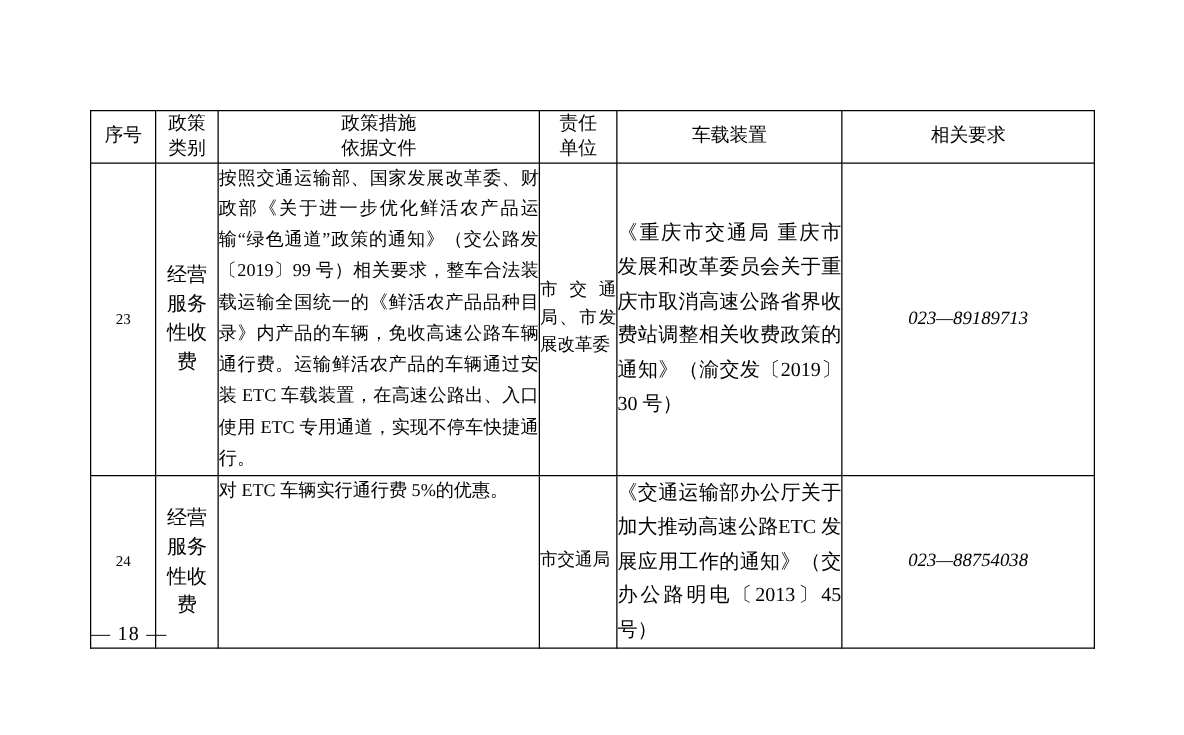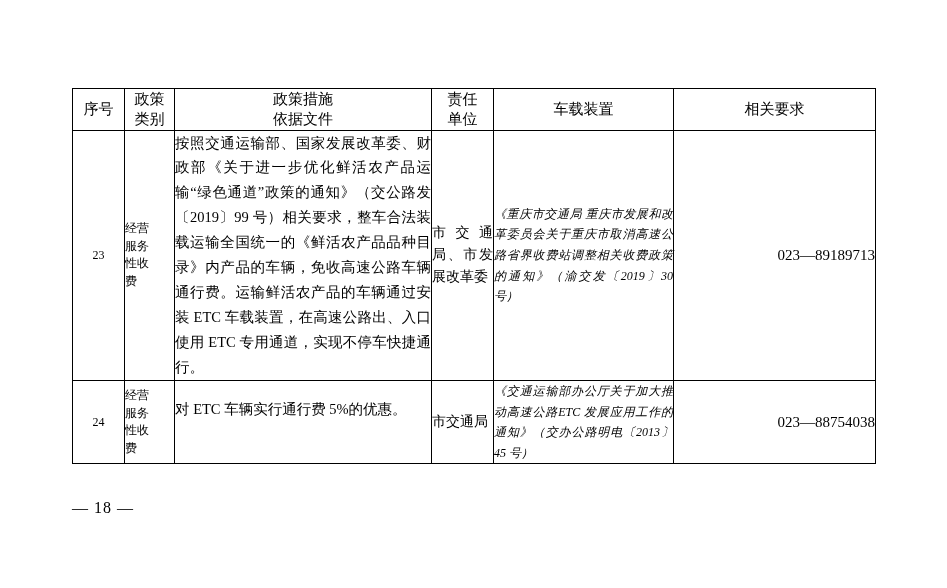--- a/index.html
+++ b/index.html
@@ -49,54 +49,54 @@
   .col-content { width: 257px; }
   .col-unit { width: 62px; }
   .col-doc { width: 180px; }
   .col-contact { width: 202px; }
 
   .cell-seq {
     text-align: center;
     font-size: 12px;
   }
   .cell-cat {
-    text-align: left;
-    font-size: 12px;
+    text-align: center;
+    font-size: 16px;
     line-height: 1.45;
     padding: 0 4px;
   }
   .cell-cat span { display: block; }
   .cell-content {
     font-size: 14.5px;
     line-height: 1.72;
     padding: 8px 9px 8px 9px;
     text-align: justify;
     text-justify: inter-ideograph;
   }
   .cell-unit {
     font-size: 14px;
     line-height: 1.6;
     padding: 6px 6px;
     text-align: justify;
     text-justify: inter-ideograph;
   }
   .cell-doc {
-    font-size: 12px;
+    font-size: 16px;
     line-height: 1.72;
     padding: 8px 8px;
     text-align: justify;
     text-justify: inter-ideograph;
+  }
+  .cell-contact {
+    text-align: center;
+    font-size: 15px;
     font-style: italic;
   }
-  .cell-contact {
-    text-align: right;
-    font-size: 15px;
-  }
   .row-23 .cell-content { height: 238px; vertical-align: top; }
-  .row-24 .cell-content { vertical-align: top; padding-top: 16px; }
+  .row-24 .cell-content { vertical-align: top; }
   .row-24 .cell-doc { vertical-align: top; }
   .row-24 .cell-unit { vertical-align: middle; }
 
   .page-number {
     position: absolute;
     left: 72px;
     top: 499px;
     font-size: 16px;
     letter-spacing: 1px;
   }

